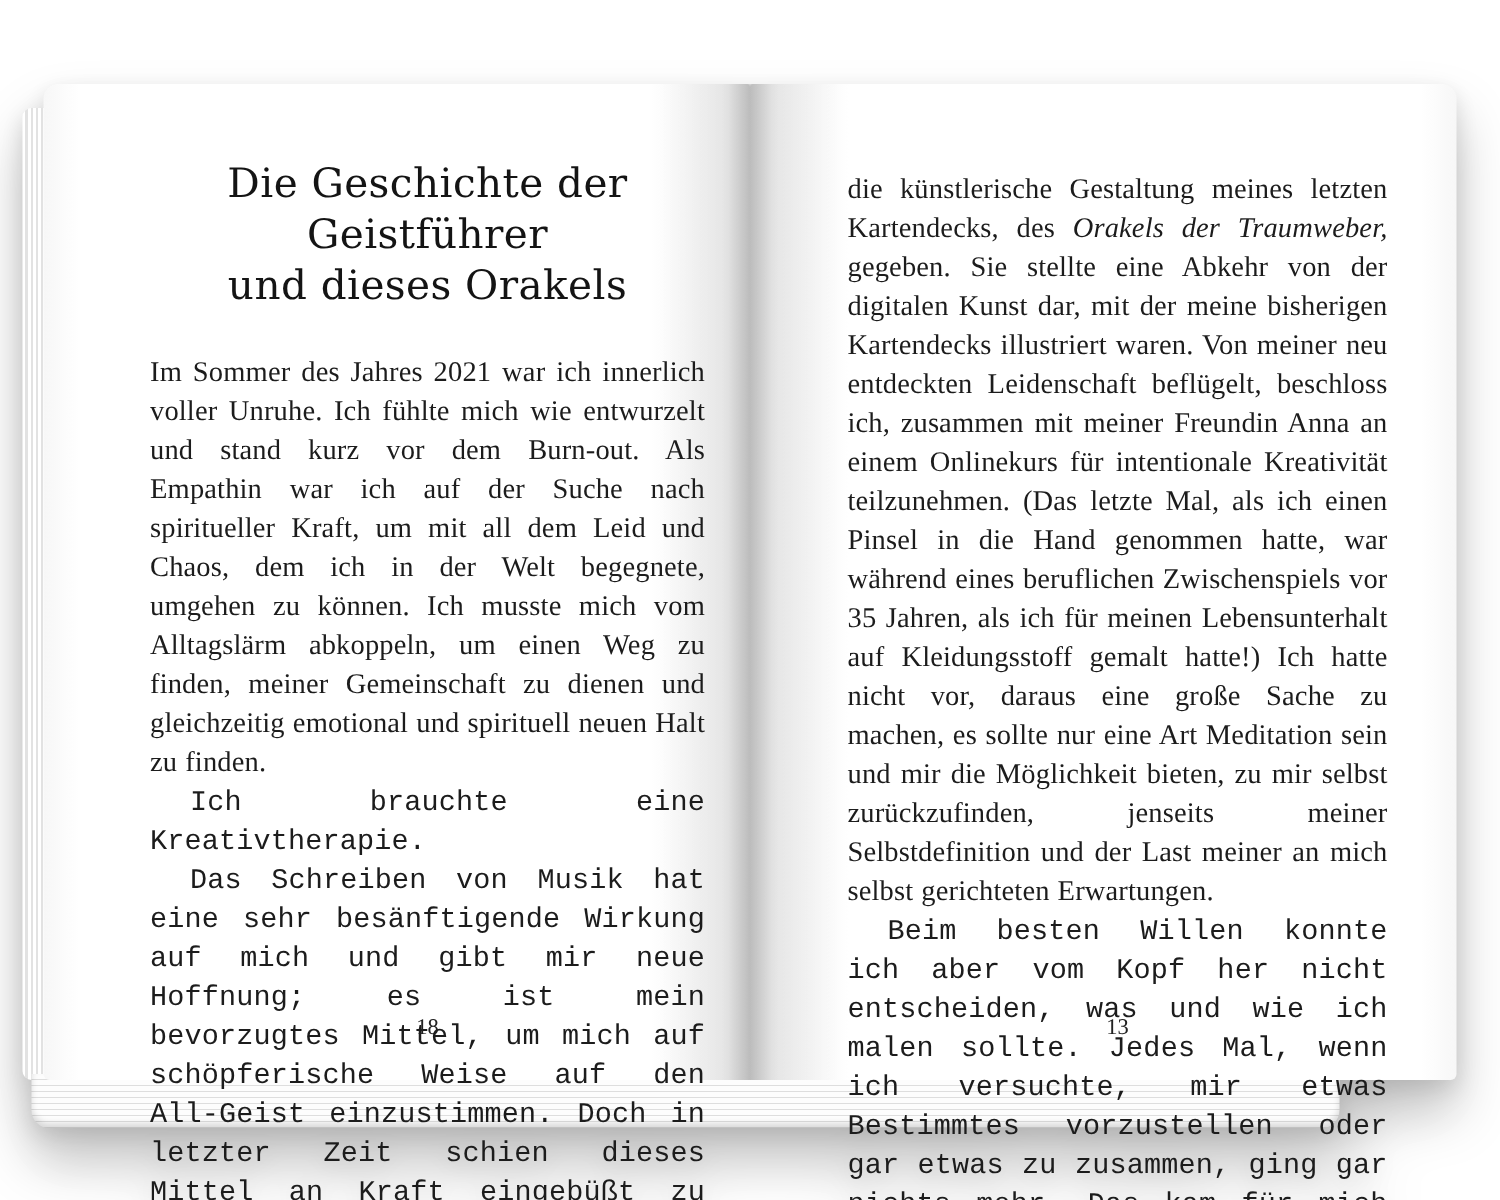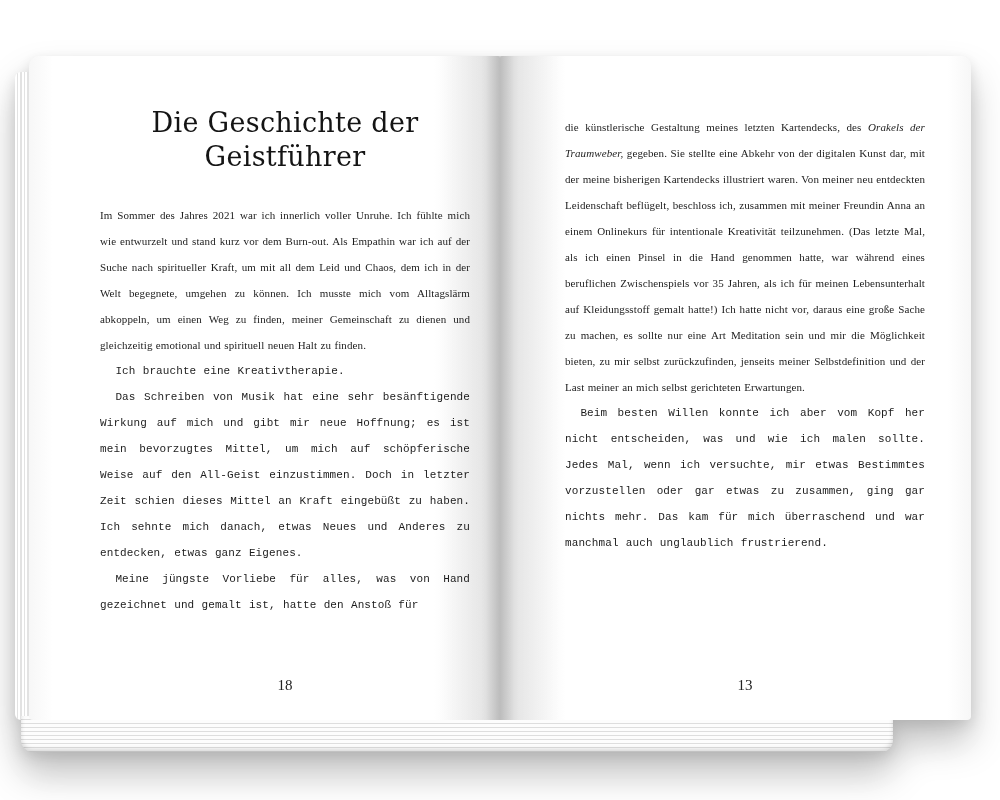--- a/index.html
+++ b/index.html
@@ -97,21 +97,21 @@
     font-size: 27px;
     line-height: 34px;
     letter-spacing: 0.3px;
     text-align: center;
     color: #141414;
     margin-bottom: 28px;
   }
   .chapter-title .title-line { display: block; }
 
   .body-par {
-    font-size: 11px;
+    font-size: 19px;
     line-height: 26px;
     text-align: justify;
     letter-spacing: 0.1px;
     hyphens: auto;
     -webkit-hyphens: auto;
     word-spacing: 0.5px;
   }
   .body-par.indent { text-indent: 1.4em; font-family: Liberation Mono, monospace; }
   .ital { font-style: italic; }
 
@@ -132,20 +132,21 @@
   <div class="book">
 
     <div class="left-edge-stack"></div>
     <div class="fore-edge" style="background: linear-gradient(rgb(242, 162, 204), rgb(246, 193, 221), rgb(252, 234, 168), rgb(251, 231, 164), rgb(244, 170, 210), rgb(217, 168, 230));"></div>
     <div class="bottom-stack"></div>
 
     <div class="page page-left">
       <div class="text-col left-col">
         <h1 class="chapter-title">
             <span class="title-line">Die Geschichte der Geistführer</span>
+            <span class="title-line">und dieses Orakels</span>
           </h1>
 
         <p class="body-par">Im Sommer des Jahres 2021 war ich innerlich voller Unruhe. Ich fühlte mich wie entwurzelt und stand kurz vor dem Burn-out. Als Empathin war ich auf der Suche nach spiritueller Kraft, um mit all dem Leid und Chaos, dem ich in der Welt begegnete, umgehen zu können. Ich musste mich vom Alltagslärm abkoppeln, um einen Weg zu finden, meiner Gemeinschaft zu dienen und gleichzeitig emotional und spirituell neuen Halt zu finden.</p>
         <p class="body-par indent">Ich brauchte eine Kreativtherapie.</p>
         <p class="body-par indent">Das Schreiben von Musik hat eine sehr besänftigende Wirkung auf mich und gibt mir neue Hoffnung; es ist mein bevorzugtes Mittel, um mich auf schöpferische Weise auf den All-Geist einzustimmen. Doch in letzter Zeit schien dieses Mittel an Kraft eingebüßt zu haben. Ich sehnte mich danach, etwas Neues und Anderes zu entdecken, etwas ganz Eigenes.</p>
         <p class="body-par indent">Meine jüngste Vorliebe für alles, was von Hand gezeichnet und gemalt ist, hatte den Anstoß für</p>
       </div>
       <div class="page-num">18</div>
     </div>
 

